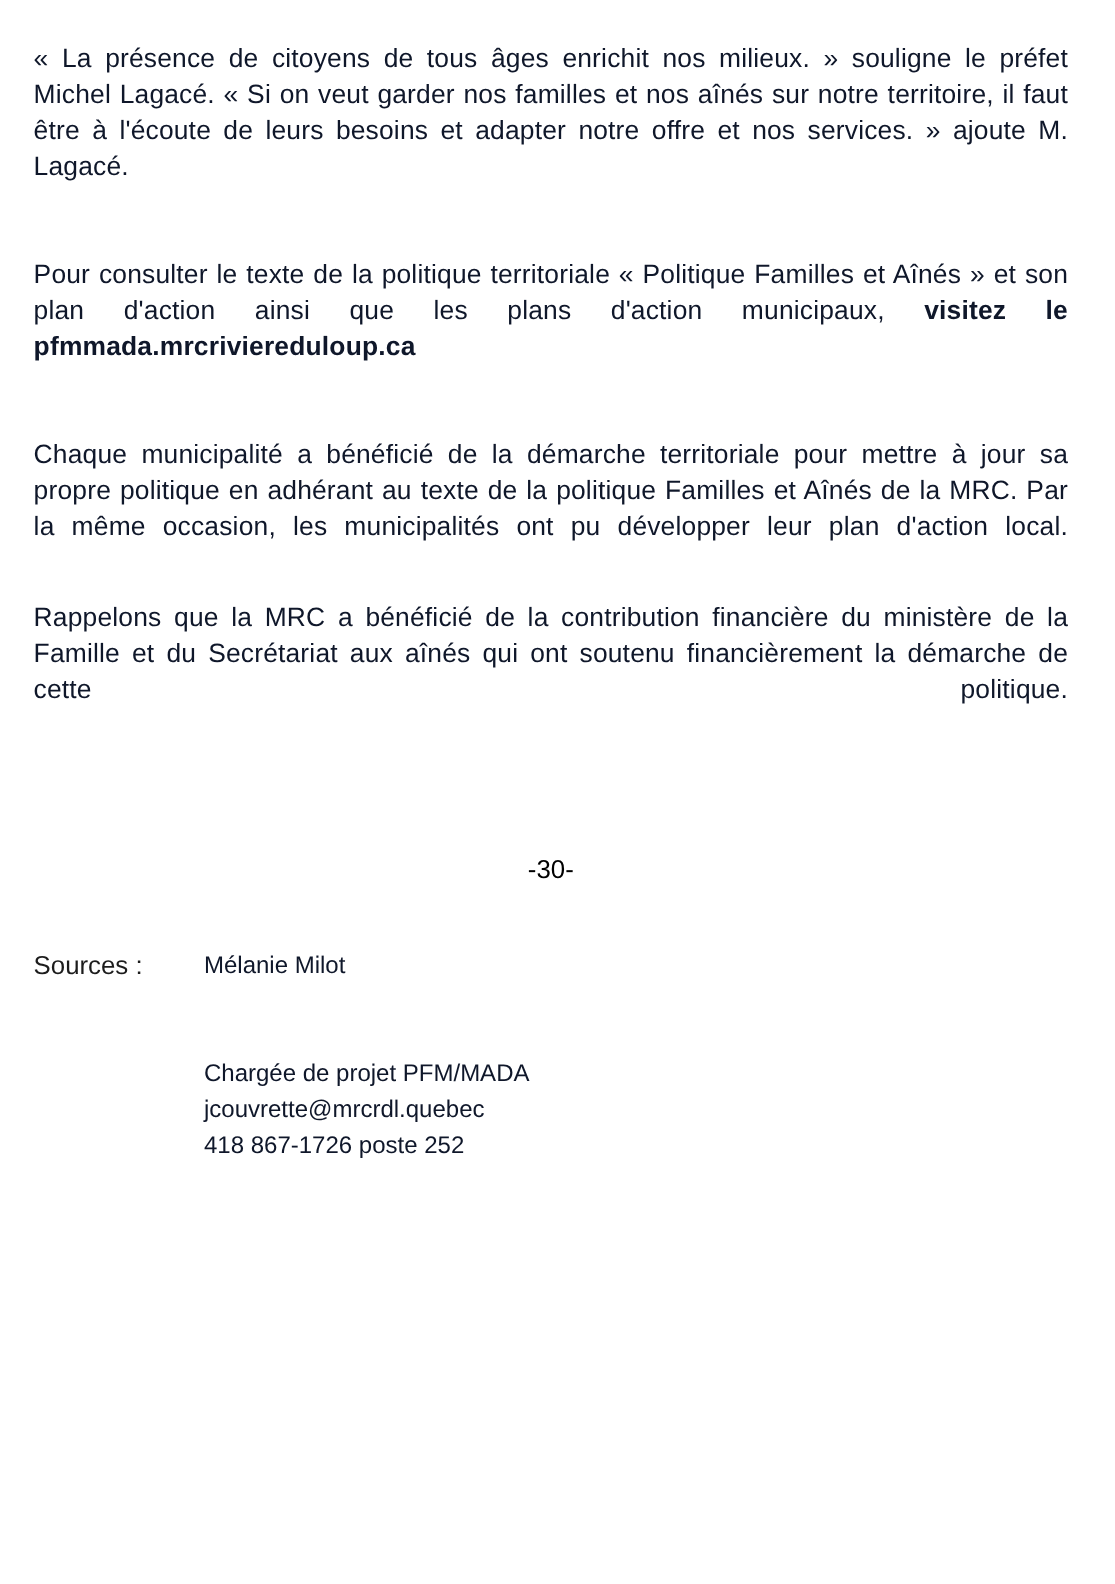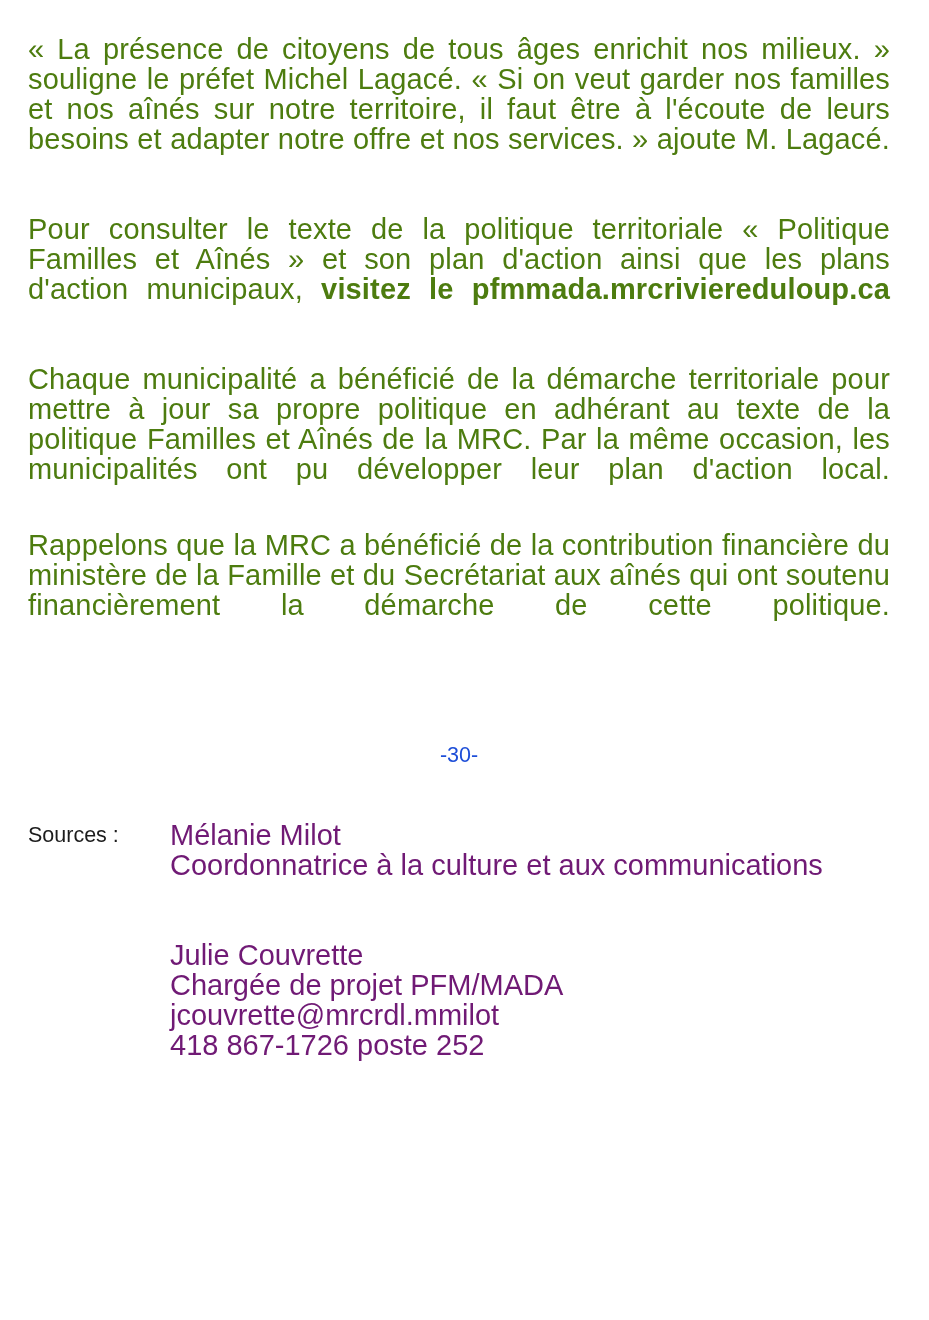--- a/index.html
+++ b/index.html
@@ -21,27 +21,27 @@
     position: absolute;
     top: 0; left: 0;
     width: 929px;
     height: 1320px;
     box-sizing: border-box;
     padding: 28px 39px 0 28px;
   }
 
   .body-text {
     width: 862px;
-    font-size: 29px;
+    font-size: 22px;
     line-height: 30px;
     letter-spacing: 0.15px;
     text-align: justify;
     text-justify: inter-word;
     margin: 0;
-    color: #4d7c0f;
+    color: #0f172a;
     -webkit-font-smoothing: antialiased;
   }
 
   
   .para-1 { margin-top: 6px; }
   .para-2 { margin-top: 30px; }
   .para-3 { margin-top: 30px; }
   .para-4 { margin-top: 16px; }
 
   .para-1, .para-2, .para-3, .para-4 { text-align: justify; }
@@ -56,42 +56,42 @@
     font-weight: bold;
   }
 
   .end-mark {
     width: 862px;
     text-align: center;
     font-size: 21.5px;
     line-height: 30px;
     margin: 0;
     margin-top: 90px;
-    color: #1d4ed8;
+    color: #000000;
   }
 
   .sources-block {
     margin-top: 50px;
     display: flex;
     align-items: flex-start;
   }
   .sources-label {
     width: 142px;
     flex: 0 0 142px;
     font-size: 21.5px;
     line-height: 30px;
     color: #1c1c1c;
   }
   .contacts {
     flex: 1 1 auto;
   }
   .contact-group {
-    font-size: 29px;
+    font-size: 20px;
     line-height: 30px;
-    color: #701a75;
+    color: #0f172a;
   }
   .contact-group + .contact-group {
     margin-top: 60px;
   }
   .contact-line {
     white-space: nowrap;
   }
 </style>
 </head>
 <body>
@@ -107,26 +107,24 @@
   <p class="body-text para-4">Rappelons que la MRC a bénéficié de la contribution financière du ministère de la Famille et du Secrétariat aux aînés qui ont soutenu financièrement la démarche de cette politique.</p>
 
   <p class="end-mark">-30-</p>
 
   <div class="sources-block">
     <div class="sources-label">Sources :</div>
     <div class="contacts">
 
       <div class="contact-group">
         <div class="contact-line">Mélanie Milot</div>
-        <div class="contact-line">Coordonnatrice à la culture et aux communications</div>
       </div>
 
       <div class="contact-group">
-        <div class="contact-line">Julie Couvrette</div>
         <div class="contact-line">Chargée de projet PFM/MADA</div>
-        <div class="contact-line">jcouvrette@mrcrdl.mmilot</div>
+        <div class="contact-line">jcouvrette@mrcrdl.quebec</div>
         <div class="contact-line">418 867-1726 poste 252</div>
       </div>
 
     </div>
   </div>
 
 </div>
 
 </body></html>

